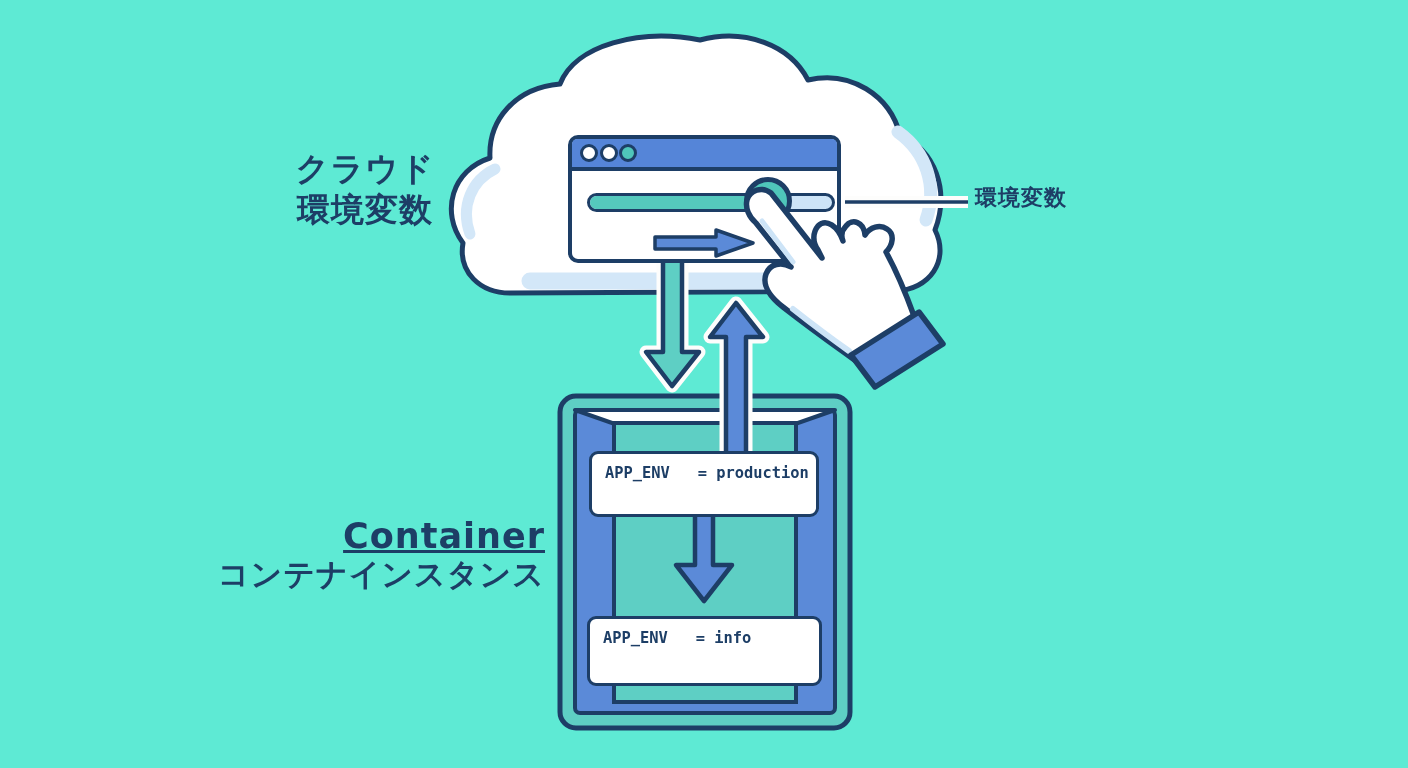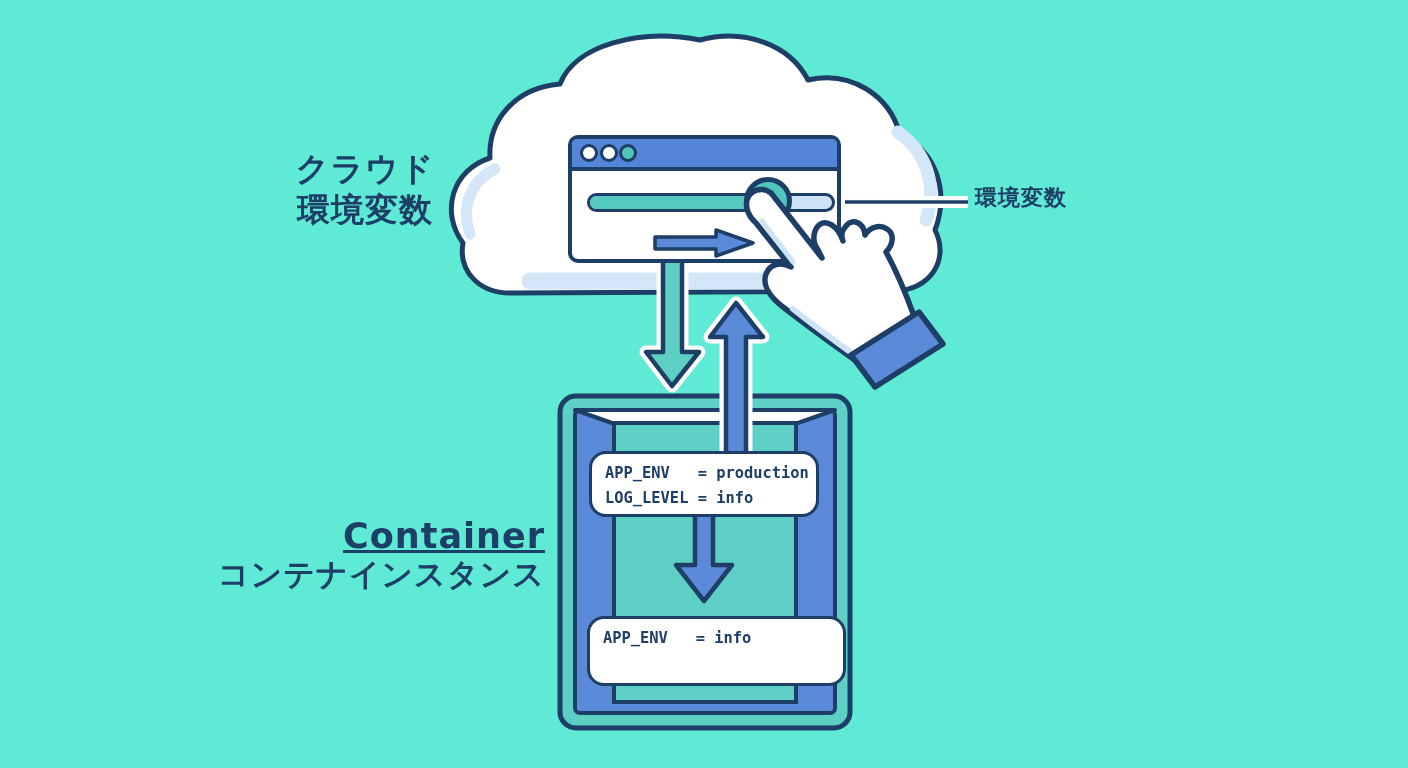--- a/index.html
+++ b/index.html
@@ -45,27 +45,27 @@
   }
   #slider-fill{position:absolute;left:0;top:0;height:100%;width:74%;background:#55c9bd;}
   #slider-knob{
     position:absolute;left:172px;top:38px;width:38px;height:38px;border-radius:50%;
     background:#4fc6ba;border:5px solid #1d3e66;
   }
   #apply-arrow{position:absolute;left:80px;top:88px;}
 
   .code-box{
     position:absolute;z-index:2;background:#ffffff;
-    border:3.5px solid #1d3e66;border-radius:17px;box-sizing:border-box;
+    border:3.5px solid #1d3e66;border-radius:9px;box-sizing:border-box;
     padding:7px 0 0 13px;color:#1d3e66;
     font-family:"DejaVu Sans Mono","Liberation Mono",monospace;
     font-weight:700;font-size:15.4px;line-height:25px;
   }
   #code-box-top{left:589px;top:451px;width:230px;height:66px;}
-  #code-box-bottom{left:587px;top:616px;width:259px;height:70px;}
+  #code-box-bottom{left:587px;top:616px;width:235px;height:70px;}
   .code-line{white-space:pre;}
 </style>
 </head>
 <body>
 
 <div id="canvas">
 
   <svg id="illustration" class="layer" viewBox="0 0 1408 768">
 
     <path d="M 510 293
@@ -123,21 +123,20 @@
       <div id="slider-fill"></div>
     </div>
     <div id="slider-knob"></div>
     <svg id="apply-arrow" width="106" height="32" viewBox="0 0 106 32">
       <polygon points="3,10 64,10 64,3 101,16 64,29 64,22 3,22" fill="#5b8ad8" stroke="#1d3e66" stroke-width="3.5" stroke-linejoin="round"></polygon>
     </svg>
   </div>
 
   <div class="code-box" id="code-box-top">
     <div class="code-line">APP_ENV   = production</div>
-    <div class="code-line">LOG_LEVEL = info</div>
   </div>
   <div class="code-box" id="code-box-bottom">
     <div class="code-line">APP_ENV   = info</div>
   </div>
 
   <svg id="hand-layer" class="layer" viewBox="0 0 1408 768">
     <g>
       <path d="M 771 193
                C 762 186 750 190 747 200
                C 745 208 749 217 756 223

